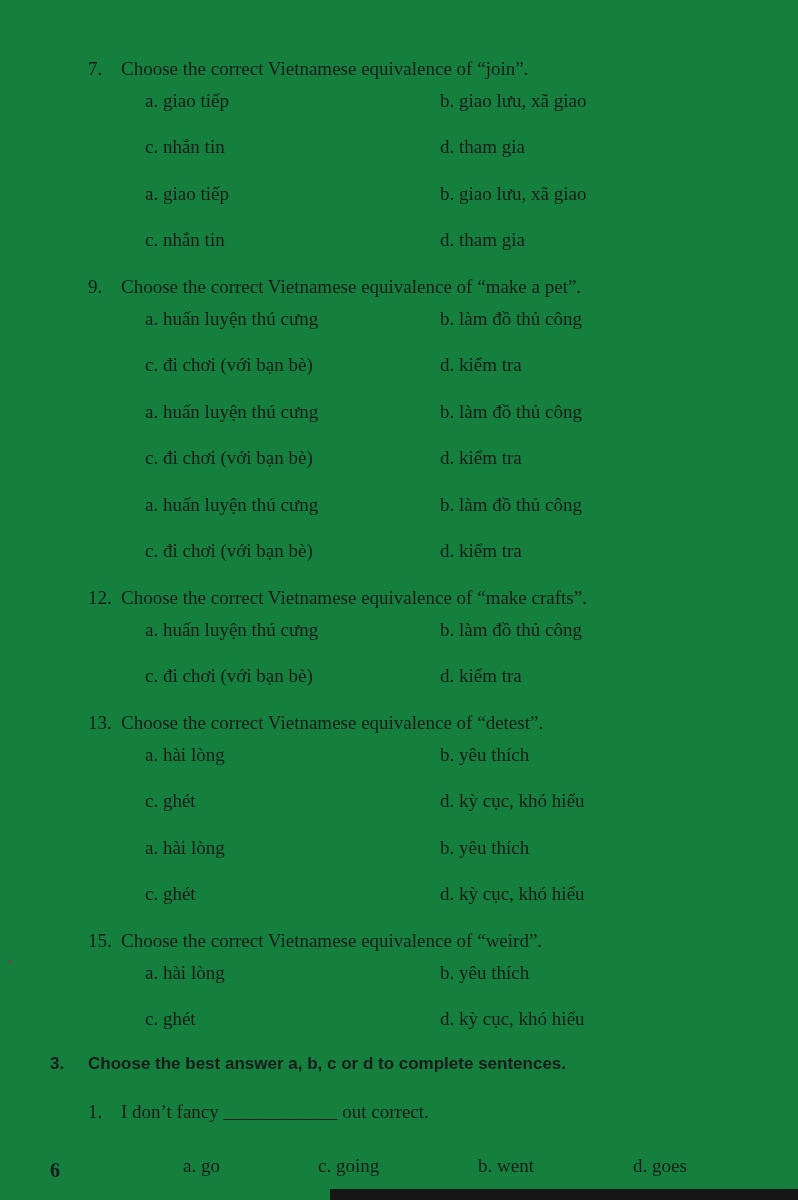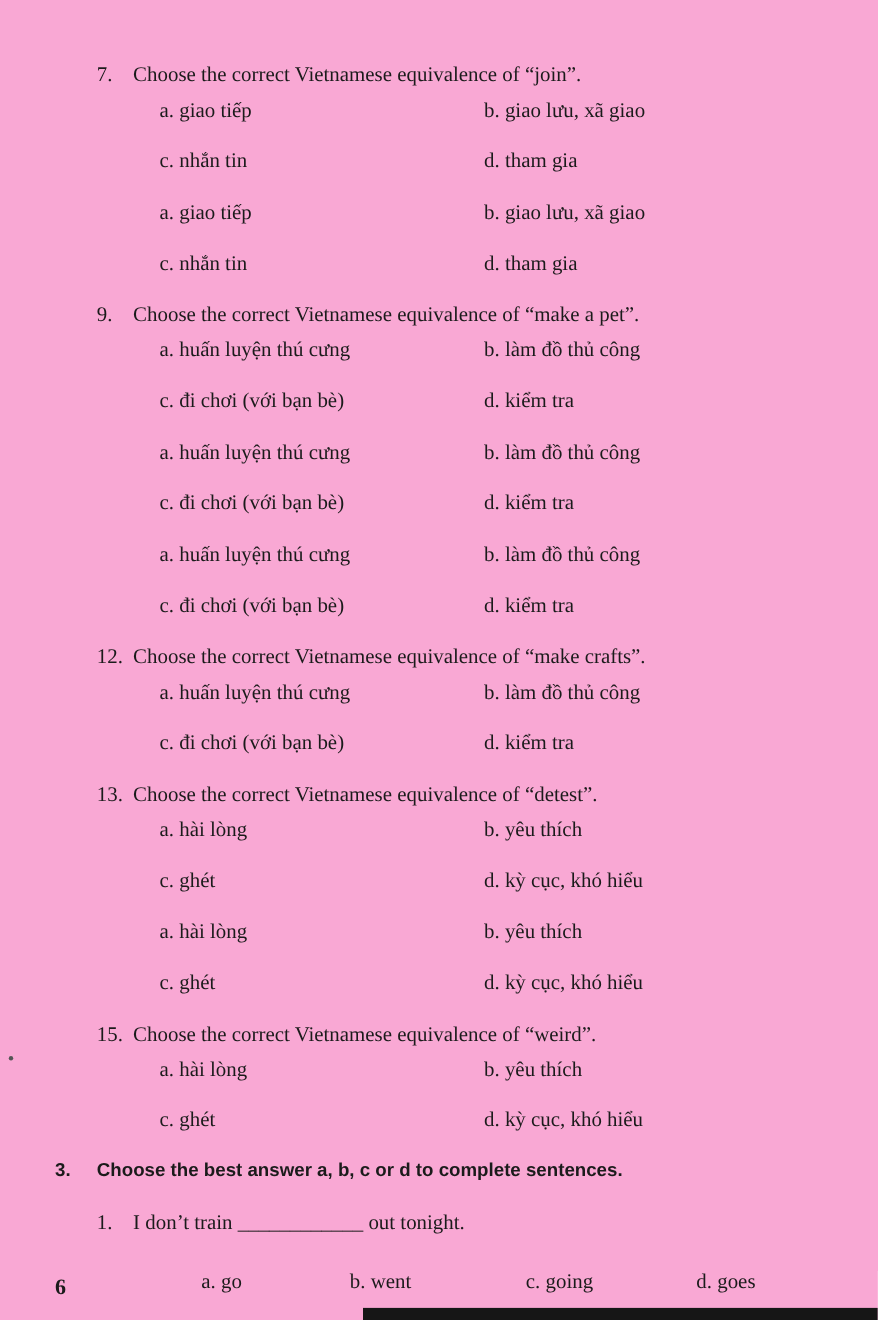--- a/index.html
+++ b/index.html
@@ -3,21 +3,21 @@
 <meta charset="utf-8">
 <style>
   * { margin: 0; padding: 0; box-sizing: border-box; }
   html, body { width: 798px; }
   body { background: #ffffff; }
 
   .page {
     position: relative;
     width: 798px;
     height: 1200px;
-    background: #f9a8d4;
+    background: #15803d;
     font-family: "Liberation Serif", serif;
     color: #1b1b1b;
     overflow: hidden;
   }
 
   .content {
     position: absolute;
     top: 56px;
     left: 50px;
     right: 34px;
@@ -197,25 +197,25 @@
     </div>
   </div>
 </div>
 
     <div class="section-heading">
       <span class="section-num">3.</span>
       <span>Choose the best answer a, b, c or d to complete sentences.</span>
     </div>
 
     <div class="sub-question">
-      <span class="sub-q-num">1.</span><span>I don’t train ____________ out tonight.</span>
+      <span class="sub-q-num">1.</span><span>I don’t fancy ____________ out correct.</span>
       <div class="sub-opts">
         <span class="s-opt">a. go</span>
+        <span class="s-opt">c. going</span>
         <span class="s-opt">b. went</span>
-        <span class="s-opt">c. going</span>
         <span class="s-opt">d. goes</span>
       </div>
     </div>
 
   </div>
 
   <div class="page-number">6</div>
   <div class="margin-dot"></div>
   <div class="scan-bar"></div>
 </div>

